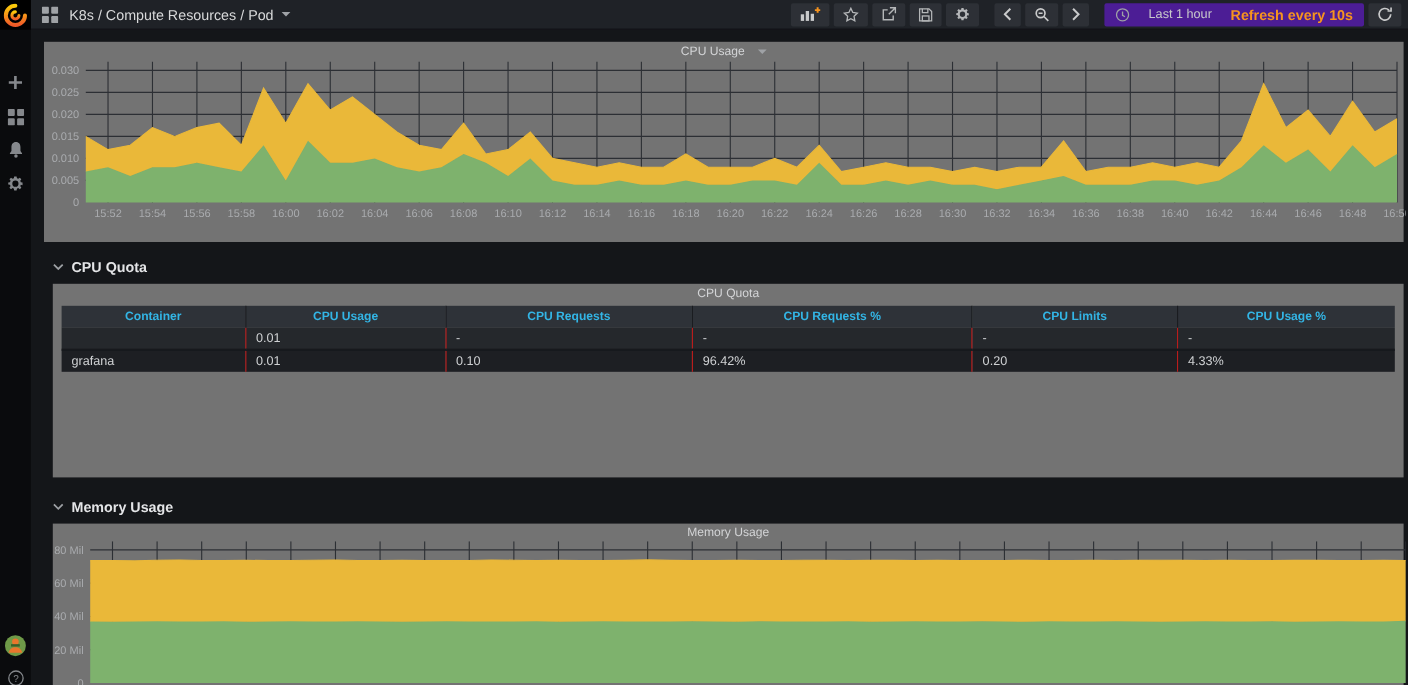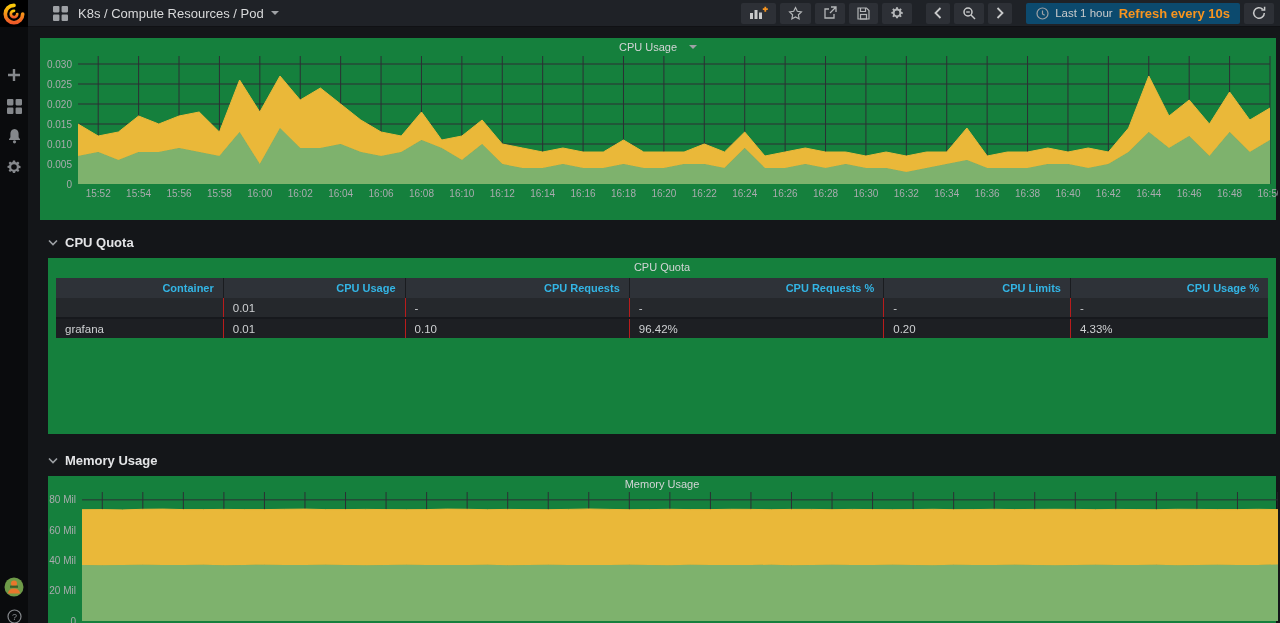--- a/index.html
+++ b/index.html
@@ -6,54 +6,54 @@
   html,body { width:1280px; height:623px; overflow:hidden; background:#141619;
               font-family:"Liberation Sans",sans-serif; position:relative; }
   svg text { font-family:"Liberation Sans",sans-serif; }
 
   
   .sidebar { position:absolute; left:0; top:0; width:28px; height:623px; background:#0a0b0d; z-index:9; }
   .logo { width:28px; height:27px; display:flex; align-items:center; justify-content:center; background:#000; cursor:pointer; }
   .side-icon { position:absolute; left:0; width:28px; display:flex; justify-content:center; cursor:pointer; }
 
   
-  .topnav { position:absolute; left:27px; top:0; right:0; height:27px; background:#1f2227;
+  .topnav { position:absolute; left:12px; top:0; right:0; height:27px; background:#1f2227;
             display:flex; align-items:center; padding:0 6px 0 26px; border-bottom:1px solid #101114; }
   .nav-grid { display:flex; align-items:center; cursor:pointer; }
   .nav-title { color:#d8d9da; font-size:13px; font-weight:500; margin-left:10px; cursor:pointer; }
   .caret { width:0; height:0; border-left:4px solid transparent; border-right:4px solid transparent;
            border-top:4px solid #9fa2a6; display:inline-block; margin-left:7px; }
   .nav-right { margin-left:auto; display:flex; align-items:center; gap:4px; }
   .icon-btn { height:21px; min-width:24px; padding:0 8px; background:#2d3036; border-radius:2px;
               display:flex; align-items:center; justify-content:center; cursor:pointer; }
   .nav-sep { width:6px; }
-  .timepicker { display:flex; align-items:center; gap:6px; padding:0 10px; height:21px; background:#0c4a6e;
+  .timepicker { display:flex; align-items:center; gap:17px; padding:0 10px; height:21px; background:#4c1d95;
                 border-radius:2px; cursor:pointer; }
   .tp-range { color:#c9cacb; font-size:11.5px; }
   .tp-refresh { font-size:13px; font-weight:bold; }
 
   
   .content { position:absolute; left:28px; top:27px; right:0; bottom:0; padding:11px 2px 0 12px; overflow:hidden; }
-  .panel { background:#15803d; }
+  .panel { background:#737373; }
   .panel-title { height:18px; display:flex; align-items:center; justify-content:center; gap:5px;
                  color:#d3d4d6; font-size:11px; cursor:pointer; }
   .section-head { display:flex; align-items:center; gap:7px; height:20px; margin:12px 0 0 8px;
                   color:#e4e5e7; font-size:13px; font-weight:bold; cursor:pointer; }
   .cpu-panel { height:182px; margin-right:2px; }
   .quota-panel { height:176px; margin:6px 2px 0 8px; }
   .mem-panel { height:360px; margin:6px 2px 0 8px; }
   .mem-panel .panel-title { height:16px; }
 
   .legend { display:flex; align-items:center; gap:12px; height:14px; margin-left:16px; }
   .legend-item { display:flex; align-items:center; gap:6px; color:#d0d2d4; font-size:11px; cursor:pointer; }
   .legend-chip { width:12px; height:3px; border-radius:1.5px; }
 
   
   table { width:calc(100% - 16px); margin:2px 8px 0 8px; border-collapse:collapse; table-layout:fixed; }
-  th { background:#2e3238; color:#33b5e5; font-size:11px; font-weight:bold; text-align:right;
+  th { background:#2e3238; color:#33b5e5; font-size:11px; font-weight:bold; text-align:center;
        padding:4px 9px; height:19px; border-right:1px solid #1a1c20; cursor:pointer; }
   th:last-child { border-right:none; }
   td { font-size:11.5px; color:#cfd1d3; padding:3px 9px; height:20px; border-right:1px solid #b91c1c; }
   td:last-child { border-right:none; }
   tr.row-a td { background:#25282c; }
   tr.row-b td { background:#1d1f23; border-top:2px solid #17191d; }
 </style>
 </head>
 <body>
 

